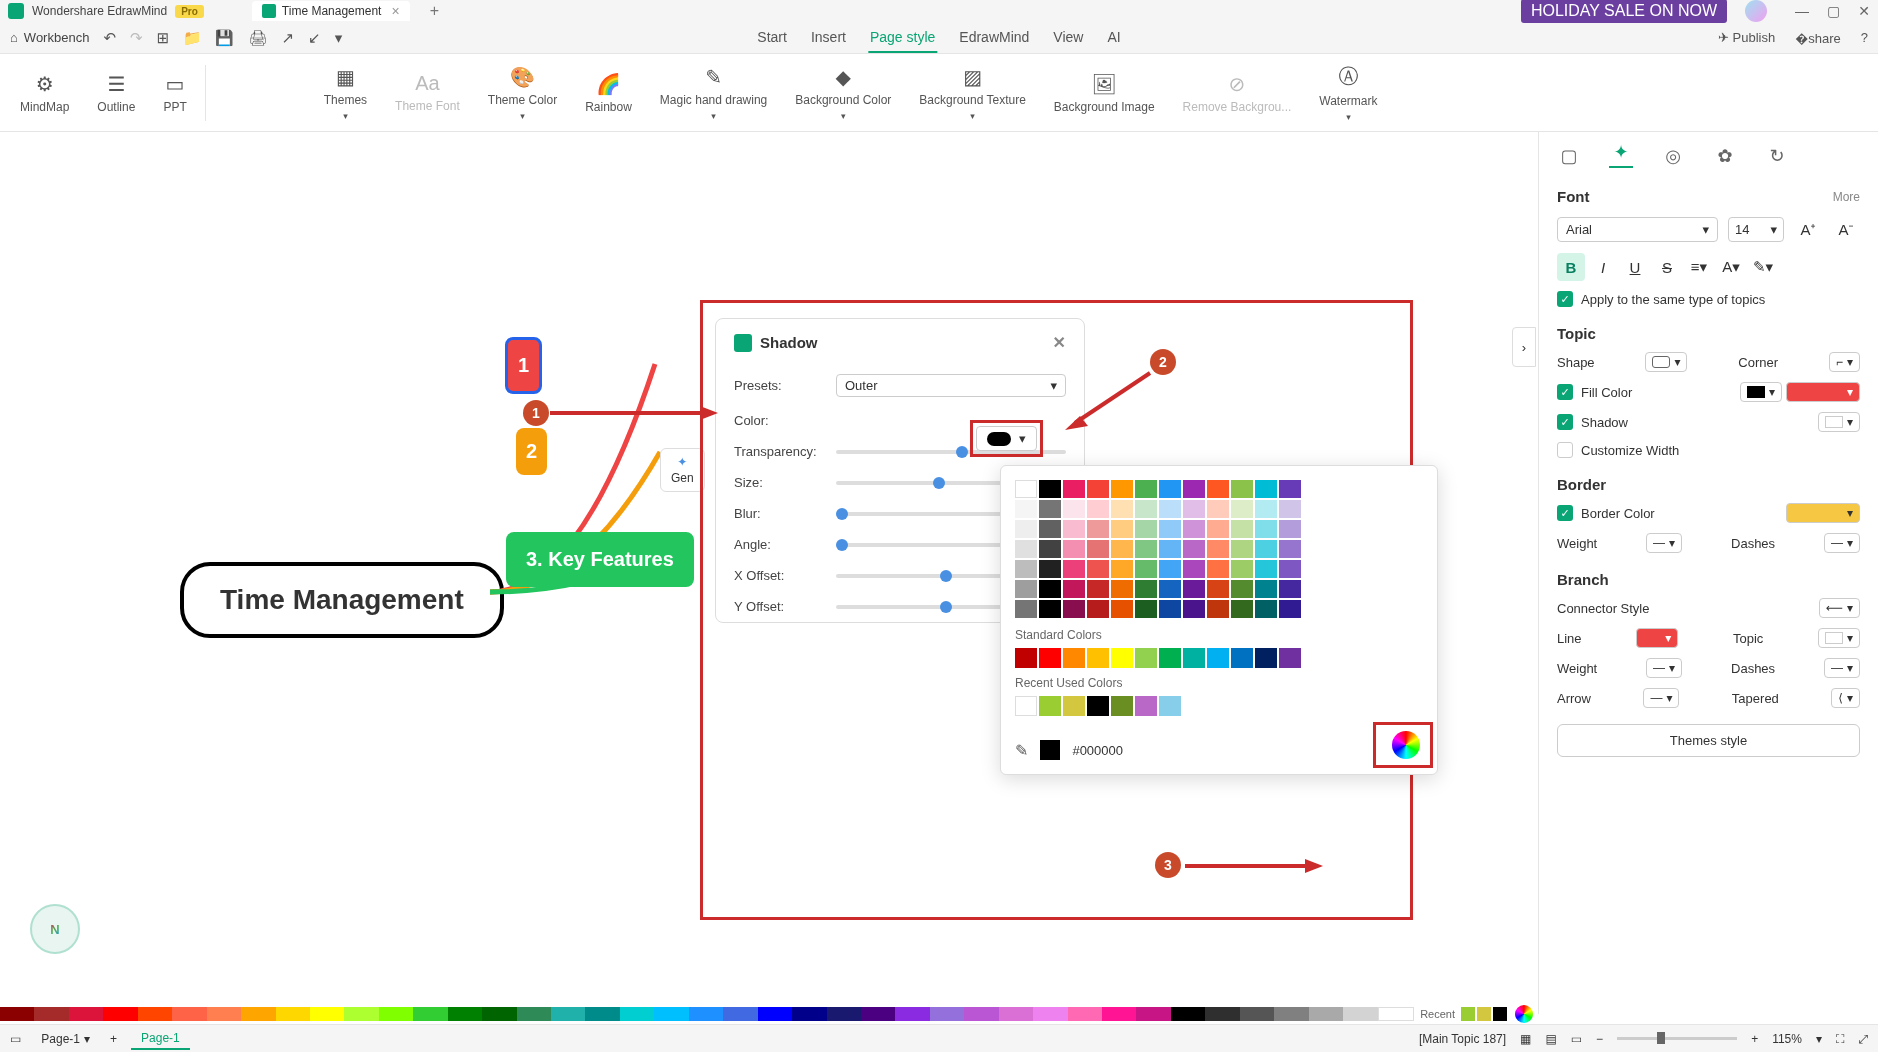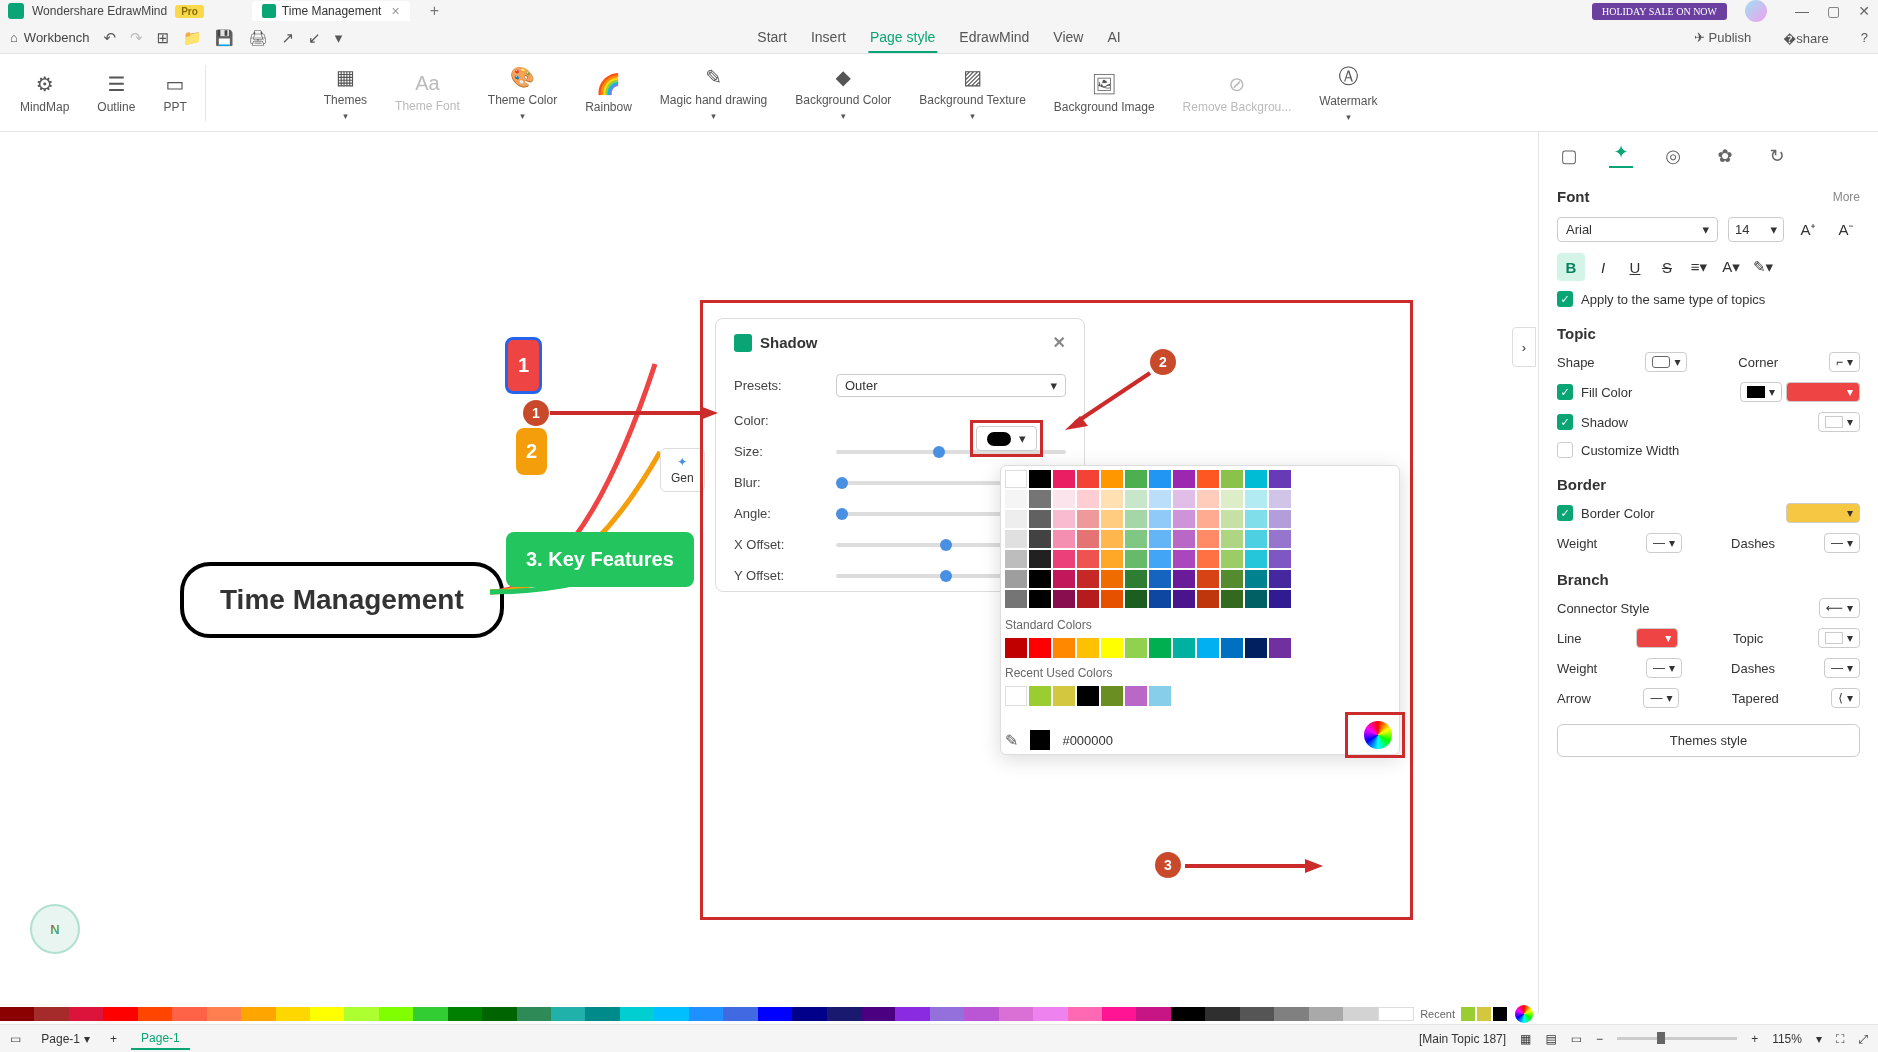--- a/index.html
+++ b/index.html
@@ -8,33 +8,33 @@
     
     .title-bar { height: 22px; background: #f5f5f5; display: flex; align-items: center; padding: 0 8px; gap: 8px; }
     .app-icon { width: 16px; height: 16px; background: #0aa574; border-radius: 3px; }
     .app-name { font-size: 12px; color: #444; }
     .pro-badge { background: #f9d849; color: #8a6d00; font-size: 10px; font-weight: bold; padding: 1px 6px; border-radius: 3px; }
     .tab-item { display: flex; align-items: center; gap: 6px; padding: 2px 10px; background: #fff; border-radius: 4px 4px 0 0; margin-left: 40px; font-size: 12px; }
     .tab-ico { width: 14px; height: 14px; background: #0aa574; border-radius: 2px; }
     .tab-close { color: #999; font-size: 14px; margin-left: 4px; }
     .tab-add { color: #777; font-size: 16px; margin-left: 12px; }
     .title-spacer { flex: 1; }
-    .holiday-badge { background: #6b3fa0; color: #fff; font-size: 10px; padding: 3px 10px; border-radius: 3px; font-family: Liberation Serif, serif; }
+    .holiday-badge { background: #6b3fa0; color: #fff; font-size: 16px; padding: 3px 10px; border-radius: 3px; }
     .color-circle { width: 22px; height: 22px; border-radius: 50%; background: linear-gradient(135deg,#a0e0f0,#f0a0f0); margin-left: 10px; }
     .win-controls { display: flex; gap: 18px; margin-left: 20px; color: #666; font-size: 14px; }
     
     
     .toolbar-row { height: 32px; background: #f5f5f5; display: flex; align-items: center; padding: 0 10px; gap: 14px; border-bottom: 1px solid #e5e5e5; }
     .workbench { display: flex; align-items: center; gap: 6px; font-size: 13px; color: #444; }
     .toolbar-icons { display: flex; gap: 14px; color: #555; }
     .toolbar-icons span { font-size: 15px; }
     .menu-tabs { display: flex; gap: 20px; position: absolute; left: 50%; transform: translateX(-50%); }
     .menu-tab { font-size: 14px; color: #555; padding: 6px 2px; }
     .menu-tab.active { color: #0aa574; border-bottom: 2px solid #0aa574; }
-    .toolbar-right { margin-left: auto; display: flex; gap: 32px; align-items: center; color: #555; font-size: 13px; }
+    .toolbar-right { margin-left: auto; display: flex; gap: 20px; align-items: center; color: #555; font-size: 13px; }
     
     
     .ribbon { height: 78px; background: #fff; display: flex; align-items: center; padding: 0 6px; gap: 0; border-bottom: 1px solid #e5e5e5; }
     .ribbon-group { display: flex; }
     .ribbon-item { display: flex; flex-direction: column; align-items: center; padding: 4px 14px; gap: 4px; font-size: 12px; color: #555; }
     .ribbon-item.disabled { color: #bbb; }
     .ribbon-ico { font-size: 20px; }
     .ribbon-sep { width: 1px; background: #e5e5e5; height: 56px; margin: 0 4px; }
     .ribbon-spacer { flex: 1; }
     
@@ -55,21 +55,21 @@
     .popup-close { margin-left: auto; color: #888; font-size: 16px; }
     .popup-row { display: flex; align-items: center; padding: 8px 18px; gap: 12px; font-size: 13px; }
     .popup-row label { width: 90px; color: #444; }
     .popup-select { flex: 1; border: 1px solid #ccc; border-radius: 4px; padding: 3px 8px; display: flex; justify-content: space-between; background: #fff; font-size: 13px; }
     .color-btn { border: 1px solid #ccc; border-radius: 4px; padding: 4px 10px; display: flex; align-items: center; gap: 8px; background: #fff; }
     .color-swatch-sm { width: 24px; height: 14px; background: #000; border-radius: 8px; }
     .slider { flex: 1; height: 4px; background: #ddd; border-radius: 2px; position: relative; }
     .slider-thumb { position: absolute; width: 12px; height: 12px; background: #4a90e2; border-radius: 50%; top: -4px; }
     
     
-    .color-dropdown { position: absolute; left: 1000px; top: 333px; width: 400px; background: #fff; border: 1px solid #ddd; border-radius: 6px; padding: 4px; z-index: 20; box-shadow: 0 4px 20px rgba(0,0,0,0.15); }
+    .color-dropdown { position: absolute; left: 1000px; top: 333px; width: 438px; background: #fff; border: 1px solid #ddd; border-radius: 6px; padding: 14px; z-index: 20; box-shadow: 0 4px 20px rgba(0,0,0,0.15); }
     .color-grid { display: grid; grid-template-columns: repeat(12, 22px); gap: 2px; margin-bottom: 10px; }
     .color-cell { width: 22px; height: 18px; }
     .section-label { font-size: 12px; color: #666; margin: 8px 0 6px; }
     .std-row { display: flex; gap: 2px; }
     .std-cell { width: 22px; height: 20px; }
     .recent-row { display: flex; gap: 2px; }
     .recent-cell { width: 22px; height: 20px; }
     .dropdown-footer { display: flex; align-items: center; gap: 12px; margin-top: 14px; padding-top: 10px; position: relative; }
     .eyedrop { font-size: 16px; color: #555; }
     .cur-swatch { width: 20px; height: 20px; background: #000; }
@@ -272,20 +272,26 @@
       </div>
       <div class="popup-row">
         <label>Presets:</label>
         <div class="popup-select">
             <span>Outer</span>
             <span>▾</span>
           </div>
       </div>
       <div class="popup-row" style="position:relative">
         <label>Color:</label>
+      </div>
+      <div class="popup-row">
+        <label>Transparency:</label>
+        <div class="slider">
+            <div class="slider-thumb" style="left:52%"></div>
+          </div>
       </div>
       <div class="popup-row">
         <label>Size:</label>
         <div class="slider">
             <div class="slider-thumb" style="left:42%"></div>
           </div>
       </div>
       <div class="popup-row">
         <label>Blur:</label>
         <div class="slider">

